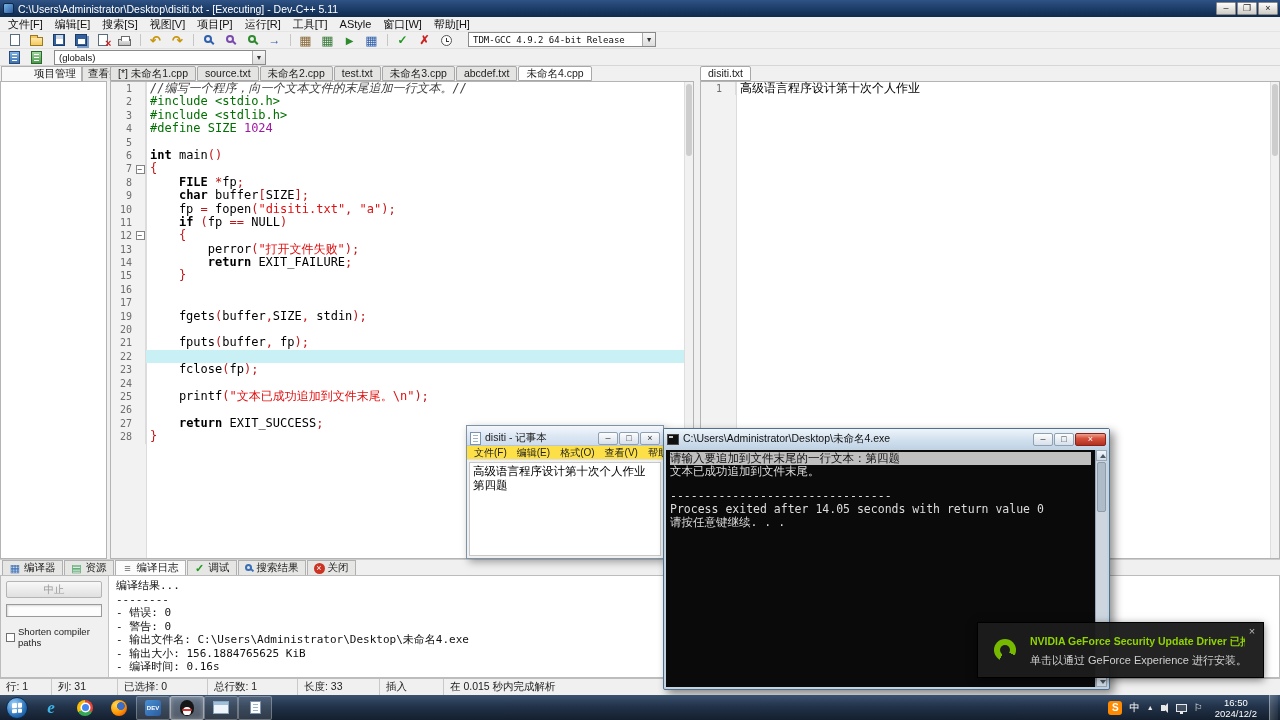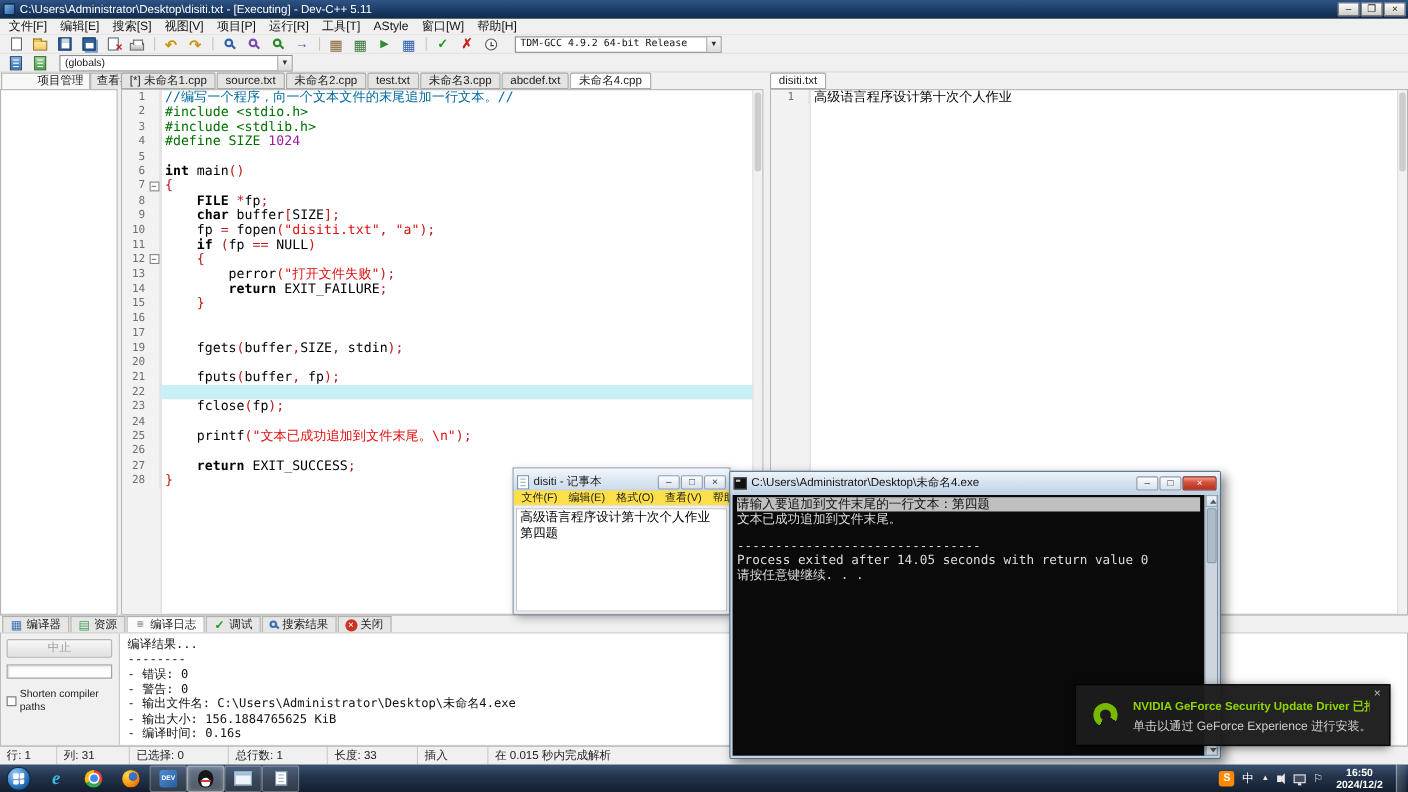--- a/index.html
+++ b/index.html
@@ -9,21 +9,21 @@
   
   .titlebar{position:absolute;top:0;left:0;right:0;height:17px;background:linear-gradient(#2e5385,#17355e 70%,#122a4b);display:flex;align-items:center;z-index:5;}
   .app-ico{width:11px;height:11px;margin:0 4px 0 3px;background:linear-gradient(135deg,#79b4e8,#2b5c9e);border:1px solid #0f2747;border-radius:2px;flex:none;}
   .title-text{flex:1;font-size:10.5px;color:#fff;white-space:nowrap;overflow:hidden;}
   .win-btns{display:flex;gap:1px;padding-right:2px;}
   .wbtn{width:20px;height:13px;background:linear-gradient(#fdfdfd,#cfccc6);border:1px solid #8a8a8a;border-radius:1px;font-size:9px;line-height:11px;text-align:center;color:#222;}
 
   
   .menubar{position:absolute;top:17px;left:0;right:0;height:15px;background:#f0f0f0;display:flex;align-items:center;font-size:11px;color:#111;padding-left:2px;border-bottom:1px solid #e4e4e4;}
   .menu-item{padding:0 6px;line-height:15px;white-space:nowrap;}
-  .toolbar1{position:absolute;top:32px;left:0;right:0;height:17px;background:#f0f0f0;display:flex;align-items:center;padding-left:4px;border-bottom:1px solid #e0e0e0;}
+  .toolbar1{position:absolute;top:32px;left:0;right:0;height:17px;background:#f0f0f0;display:flex;align-items:flex-start;padding-left:4px;border-bottom:1px solid #e0e0e0;}
   .toolbar2{position:absolute;top:49px;left:0;right:0;height:17px;background:#f0f0f0;display:flex;align-items:center;padding-left:4px;border-bottom:1px solid #d6d6d6;}
   .tbtn{width:21px;height:16px;display:flex;align-items:center;justify-content:center;margin-right:1px;border:1px solid transparent;border-radius:2px;flex:none;}
   .tb-sep{width:1px;height:12px;background:#c6c6c6;margin:0 4px;flex:none;}
   .combo{display:flex;align-items:center;height:15px;background:#fff;border:1px solid #8a8a8a;font-size:9.5px;color:#111;padding-left:4px;flex:none;}
   .combo .ctext{flex:1;white-space:nowrap;overflow:hidden;}
   .combo .arr{width:13px;height:13px;margin-left:4px;background:linear-gradient(#f8f8f8,#dcdcdc);border-left:1px solid #aaa;font-size:7px;color:#333;display:flex;align-items:center;justify-content:center;}
   .combo-compiler{width:188px;margin-left:10px;font-family:"DejaVu Sans Mono","Liberation Mono",monospace;font-size:9px;}
   .combo-globals{width:212px;margin-left:6px;}
 
   
@@ -75,21 +75,21 @@
   .editor{position:absolute;left:110px;top:81px;width:584px;height:478px;background:#fff;border:1px solid #b4b4b4;overflow:hidden;}
   .right-editor{position:absolute;left:700px;top:81px;width:580px;height:478px;background:#fff;border:1px solid #b4b4b4;overflow:hidden;}
   .editor::before,.right-editor::before{content:"";position:absolute;left:0;top:0;width:35px;height:100%;background:#f2f2f2;border-right:1px solid #dcdcdc;}
   .code-area{position:relative;z-index:1;}
   .code-row{display:flex;height:13.4px;font-family:"DejaVu Sans Mono","Liberation Mono",monospace;font-size:12px;}
   .gut{width:24px;flex:none;text-align:right;padding-right:3px;color:#6e6e6e;background:#f2f2f2;font-size:10px;line-height:13.4px;}
   .fold{width:11px;flex:none;background:#f2f2f2;border-right:1px solid #dcdcdc;display:flex;align-items:center;justify-content:center;}
   .fbox{width:9px;height:9px;border:1px solid #848484;background:#fff;font-size:8px;line-height:7px;text-align:center;color:#333;}
   .code-text{flex:1;white-space:pre;line-height:13.4px;padding-left:4px;color:#000;overflow:hidden;}
   .code-row.hl .code-text{background:#c9f1f5;}
-  .seg-cm{color:#0369a1;}
+  .seg-cm{color:#404040;font-style:italic;}
   .seg-pp{color:#007000;}
   .seg-kw{color:#000;font-weight:bold;}
   .seg-str{color:#e01010;}
   .seg-num{color:#a018a0;}
   .seg-sym{color:#c01818;}
   .seg-pl{color:#000;}
   .vscroll{position:absolute;right:0;top:0;width:9px;height:100%;background:#f1f1f1;border-left:1px solid #dedede;z-index:2;}
   .vthumb{position:absolute;left:1px;right:1px;top:2px;height:72px;background:#cdcdcd;border-radius:3px;}
 
   
@@ -183,21 +183,21 @@
   .tray-s{width:14px;height:14px;border-radius:3px;background:#ff8a00;color:#fff;font-size:10px;font-weight:bold;display:flex;align-items:center;justify-content:center;}
   .tray-lang{color:#fff;font-size:10.5px;}
   .tray-up{color:#e8e8e8;font-size:7px;}
   .tray-up::before{content:"▲";}
   .tray-vol{width:4px;height:6px;background:#e8e8e8;position:relative;margin-right:4px;}
   .tray-vol::before{content:"";position:absolute;left:2px;top:-2px;border-style:solid;border-width:5px 5px 5px 0;border-color:transparent #e8e8e8 transparent transparent;}
   .tray-net{width:11px;height:8px;border:1px solid #e8e8e8;background:rgba(255,255,255,.15);position:relative;}
   .tray-net::after{content:"";position:absolute;left:3px;bottom:-3px;width:3px;height:2px;background:#e8e8e8;}
   .tray-flag{color:#e8e8e8;font-size:10px;}
   .tray-flag::before{content:"⚐";}
-  .clock{color:#fff;font-size:9.5px;line-height:11px;text-align:center;padding:0 5px;font-weight:bold;}
+  .clock{color:#fff;font-size:9.5px;line-height:11px;text-align:center;padding:0 5px;}
   .show-desktop{width:9px;height:25px;background:linear-gradient(90deg,rgba(255,255,255,.18),rgba(255,255,255,.05));border-left:1px solid rgba(255,255,255,.45);}
 </style>
 </head>
 <body>
 
 <div class="titlebar">
   <span class="app-ico"></span>
   <span class="title-text">C:\Users\Administrator\Desktop\disiti.txt - [Executing] - Dev-C++ 5.11</span>
   <span class="win-btns">
     <span class="wbtn">–</span>

